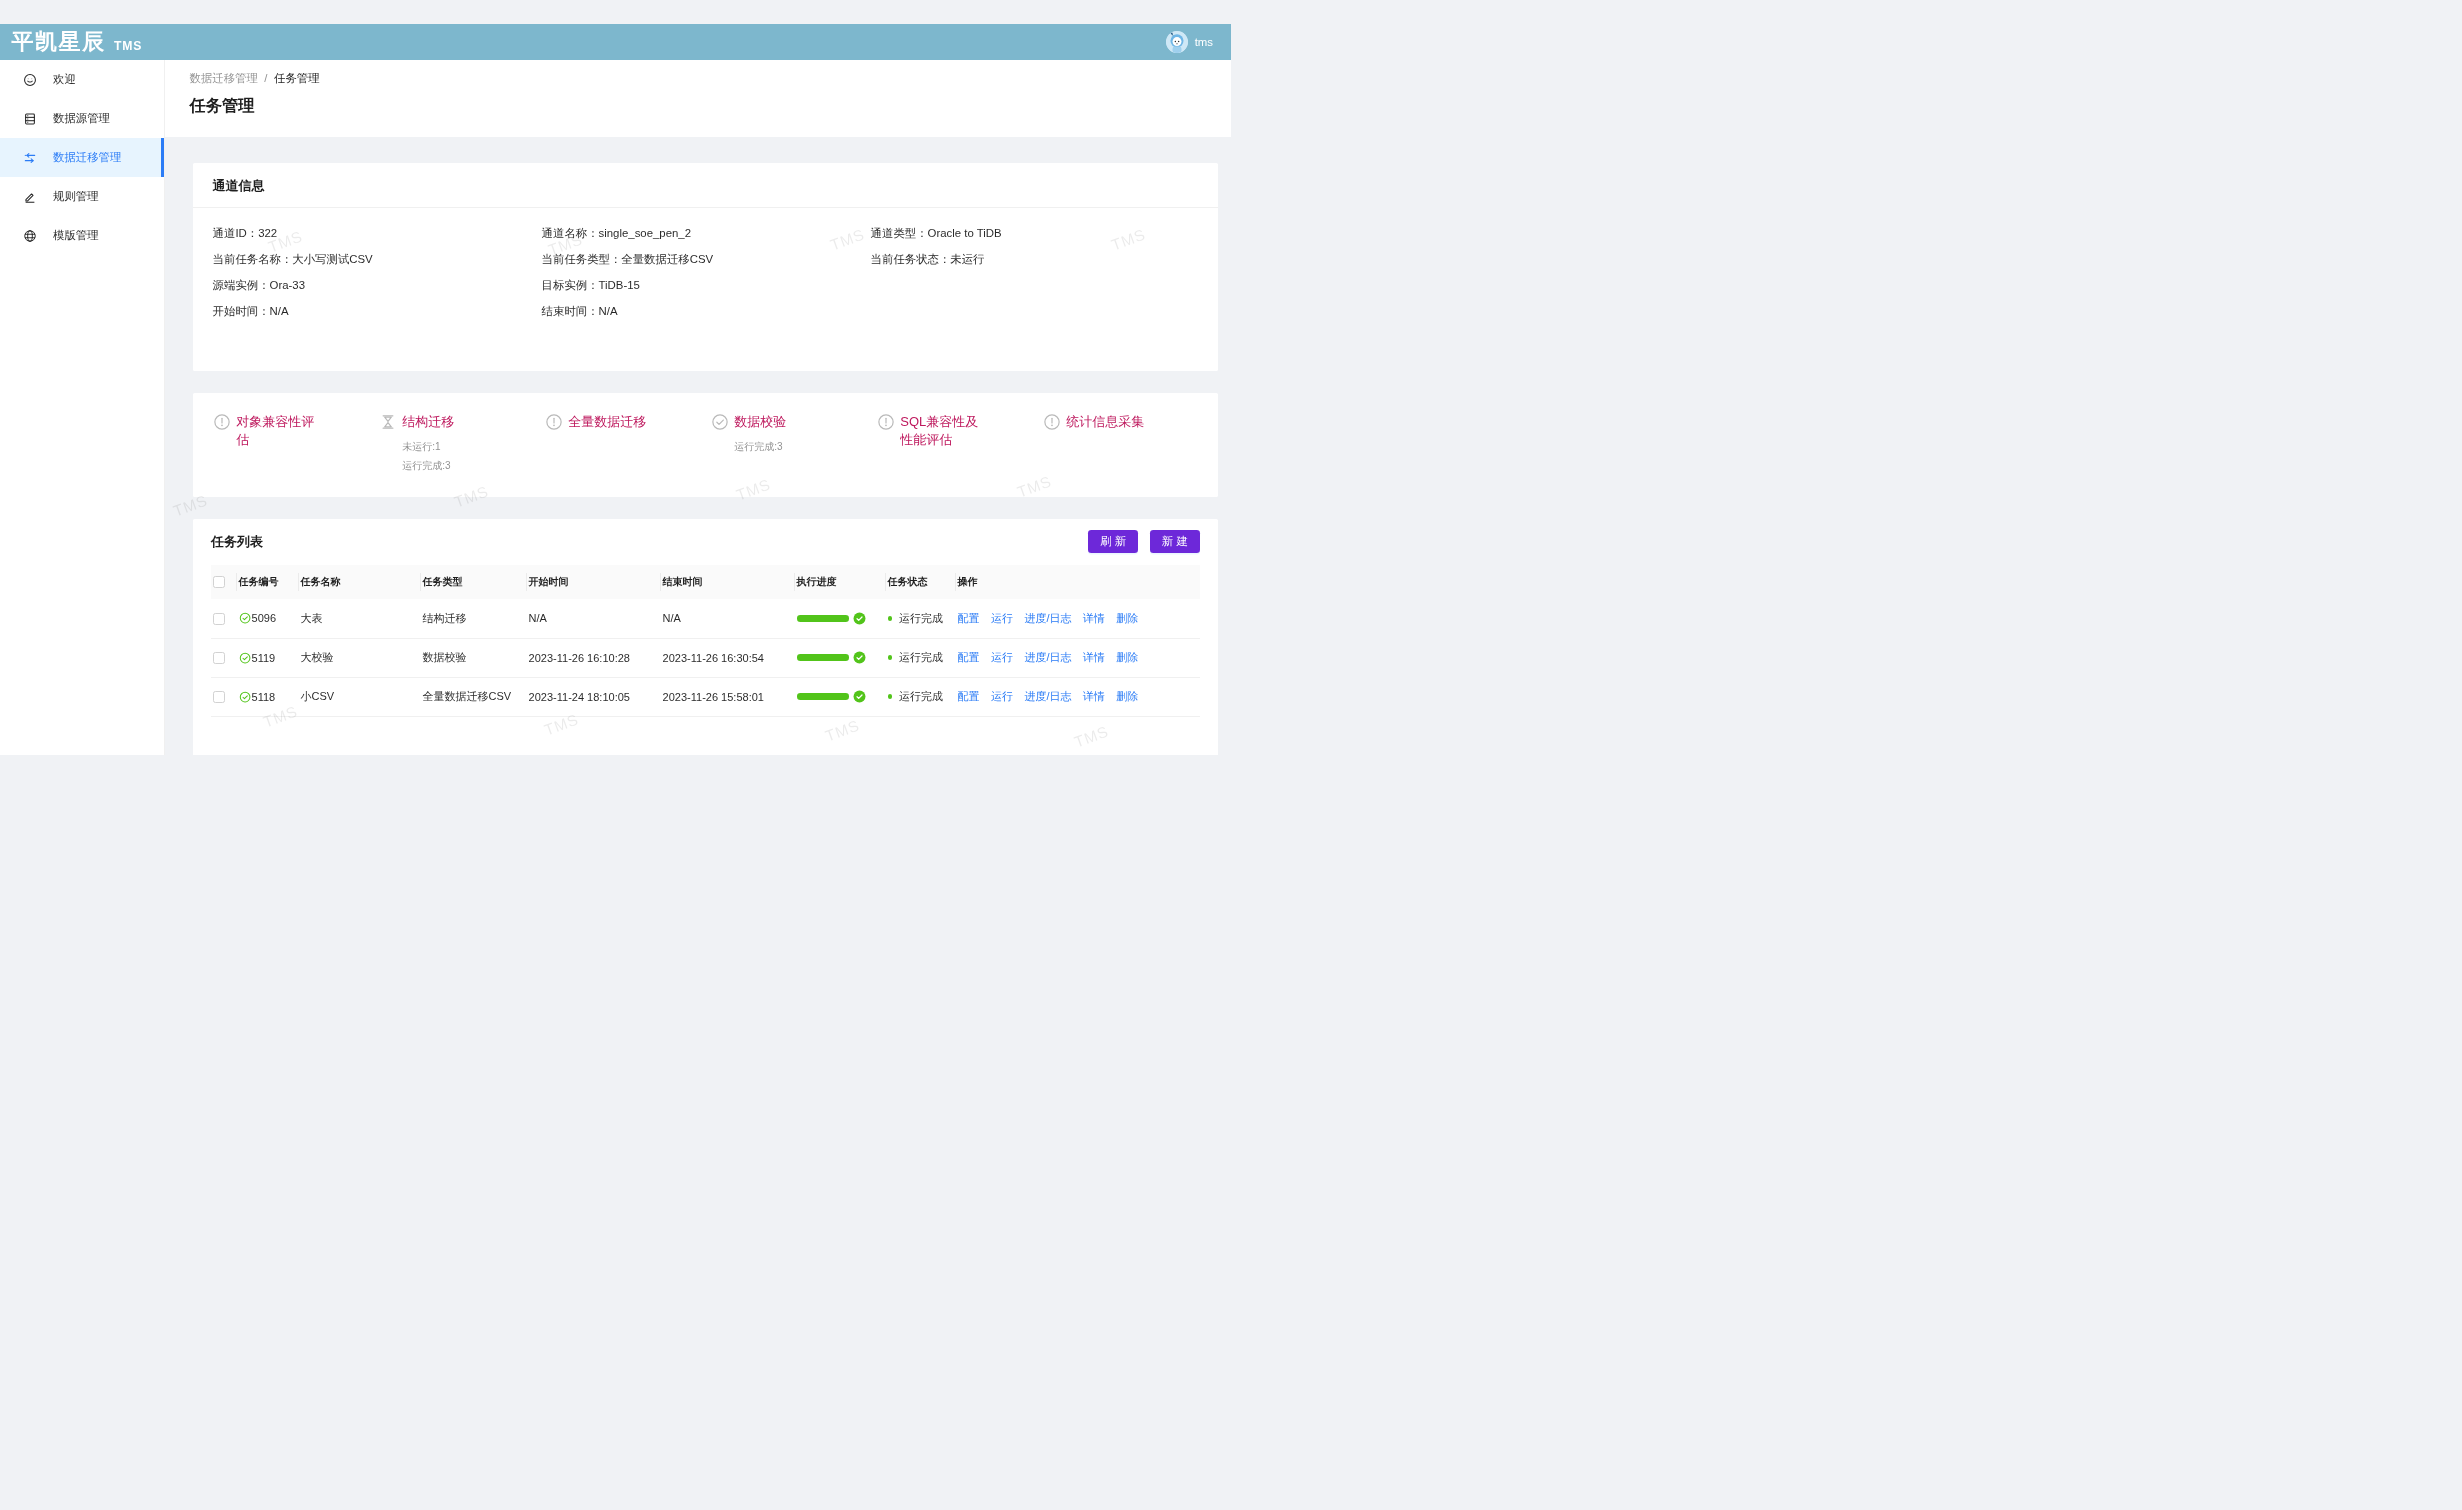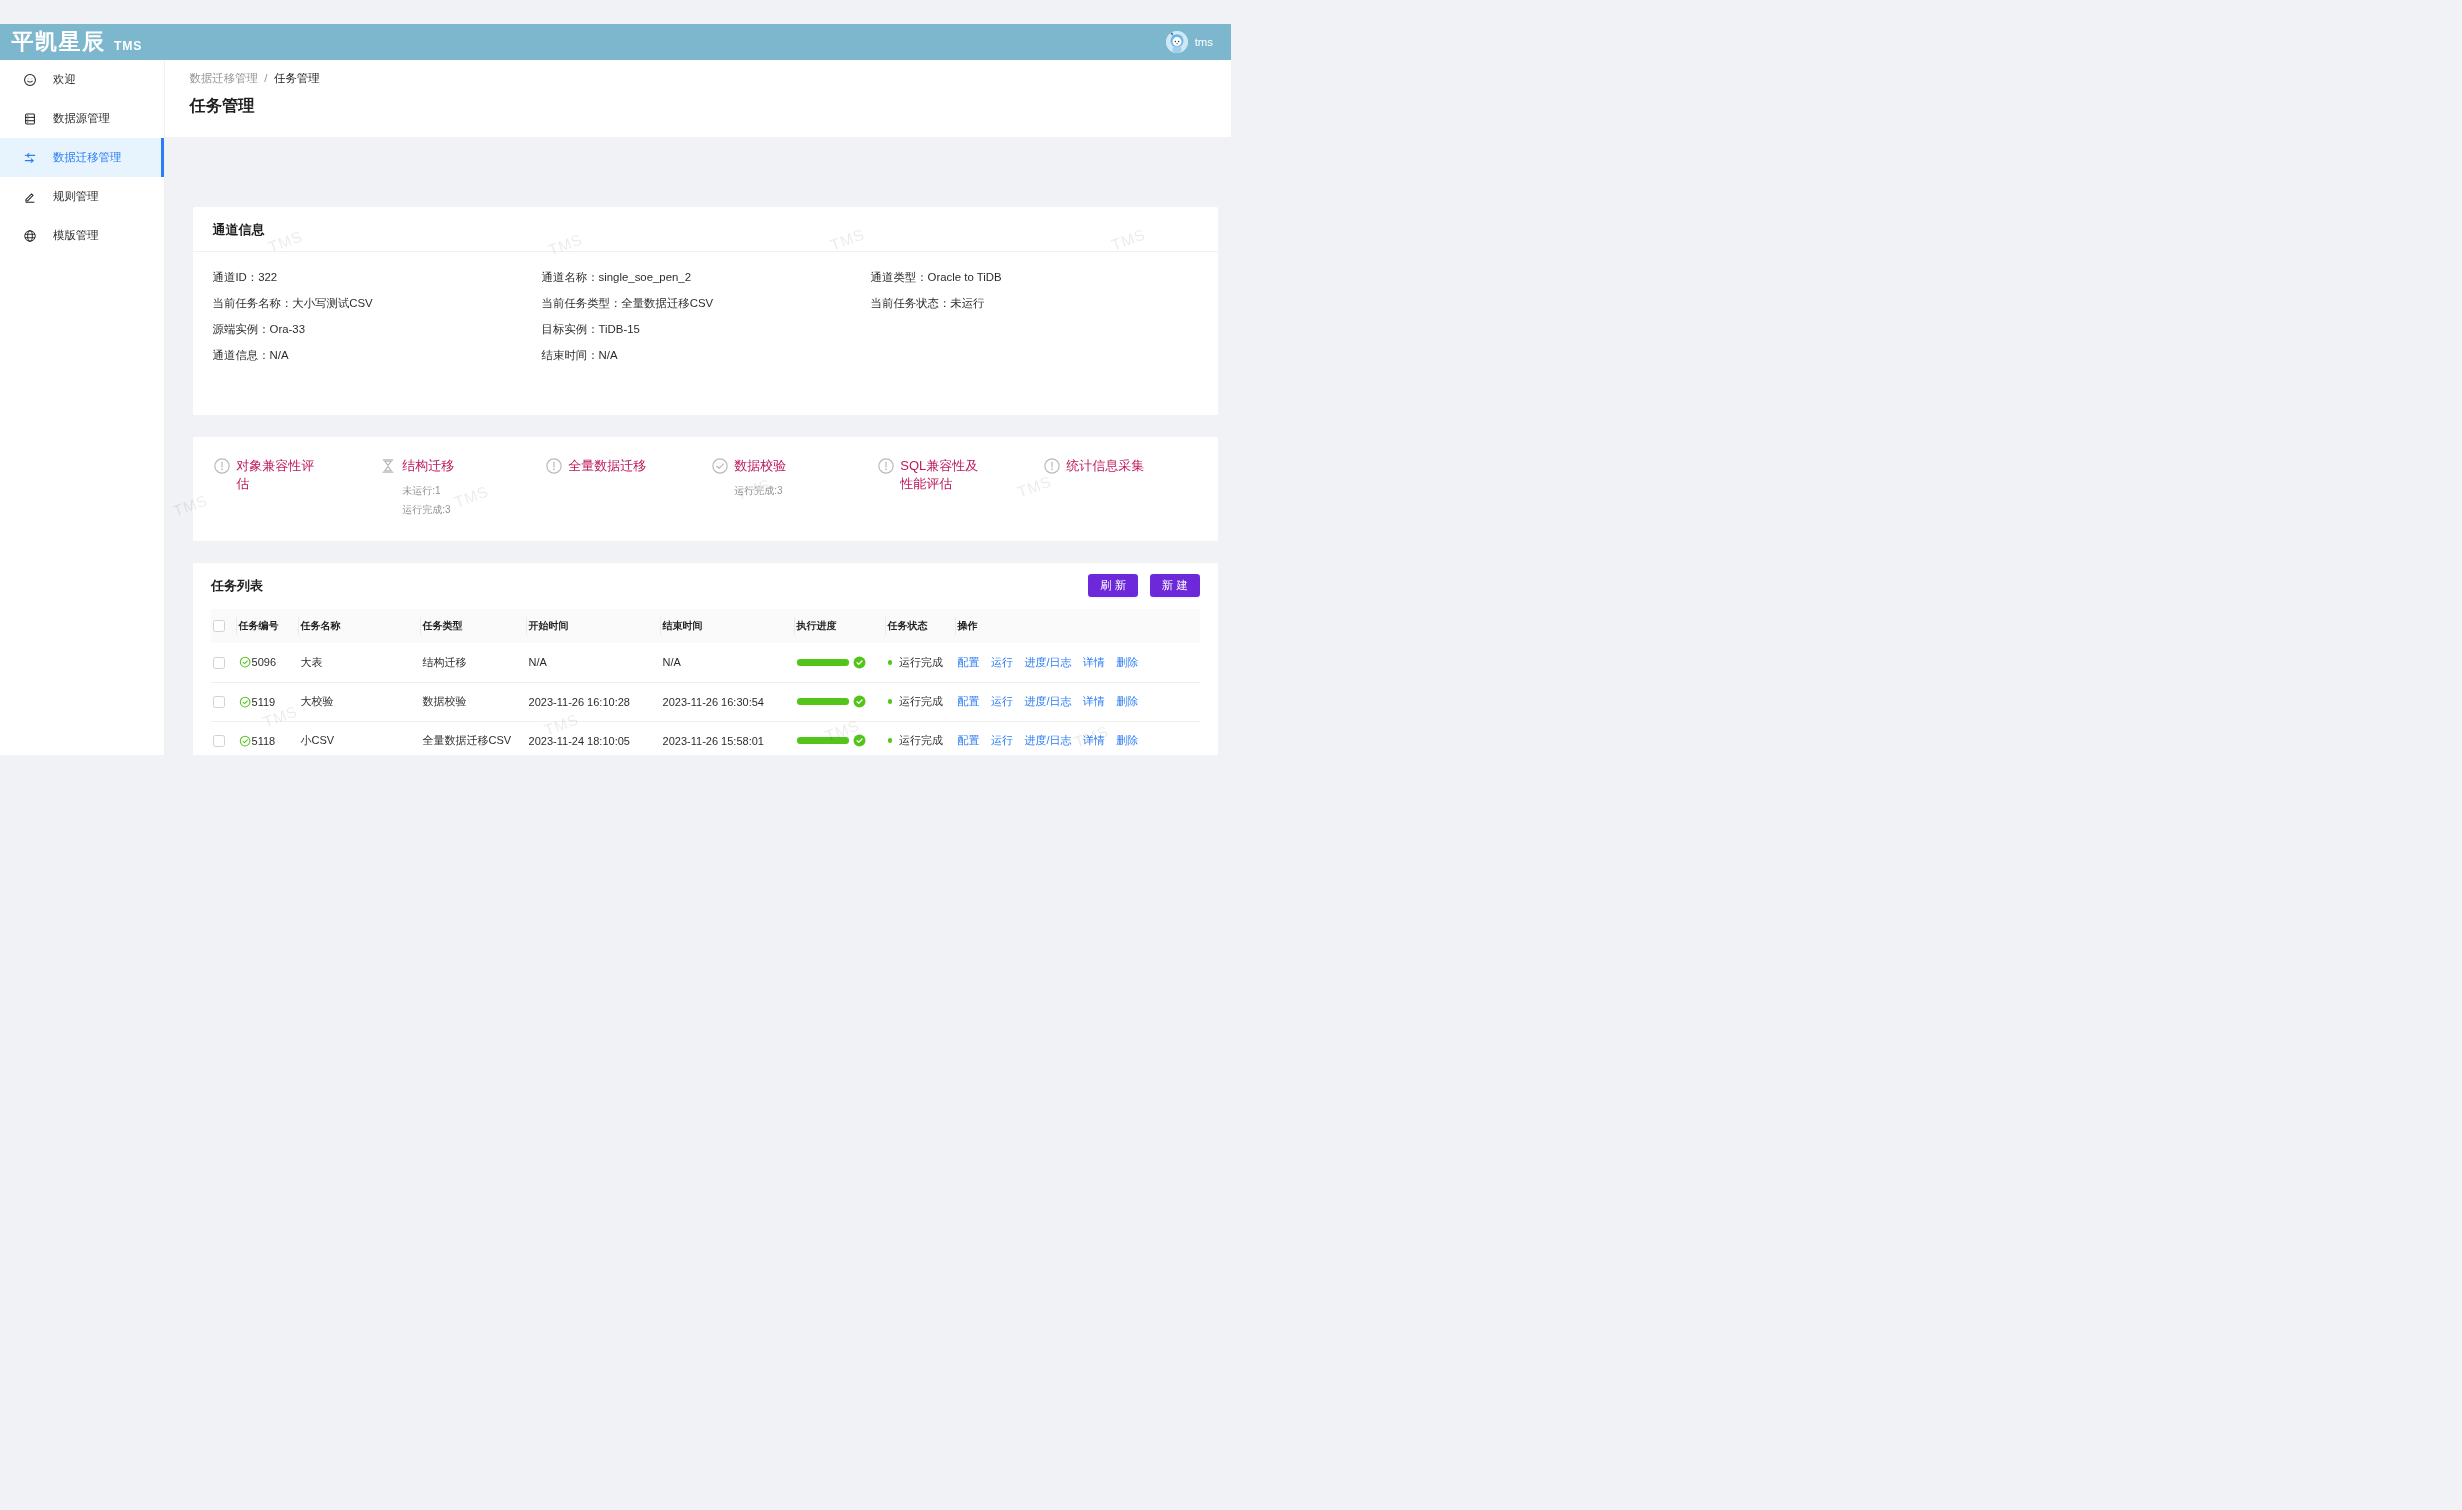--- a/index.html
+++ b/index.html
@@ -36,21 +36,21 @@
   .crumb-parent { color:rgba(0,0,0,.45); cursor:pointer; }
   .crumb-sep { color:rgba(0,0,0,.45); }
   .crumb-current { color:rgba(0,0,0,.88); }
   .page-title { margin-top:9.8px; font-size:16.3px; font-weight:700; color:rgba(0,0,0,.88); }
 
   .content { position:relative; flex:1; overflow:hidden; padding:26px 13px 0 28px; }
 
   
   .card { background:#fff; border-radius:1.6px; }
   .card + .card { margin-top:22px; }
-  .card-head { padding:14px 19.6px 12.2px; border-bottom:0.8px solid #f0f0f0;margin-top:44px; }
+  .card-head { padding:14px 19.6px 12.2px; border-bottom:0.8px solid #f0f0f0; }
   .card-title { font-size:13px; font-weight:700; color:rgba(0,0,0,.88); }
 
   
   .info-body { padding:18px 19.6px 52px; }
   .info-grid { display:grid; grid-template-columns:329px 329px 1fr; row-gap:11.4px; }
   .info-item { line-height:14.7px; font-size:11.4px; color:rgba(0,0,0,.85); }
   .col1 { grid-column:1; } .col2 { grid-column:2; }
 
   
   .steps-body { padding:19.6px 19.6px 21px; }
@@ -195,21 +195,21 @@
           <div class="info-body">
             <div class="info-grid">
               <div class="info-item"><span>通道ID：</span><span>322</span></div>
               <div class="info-item"><span>通道名称：</span><span>single_soe_pen_2</span></div>
               <div class="info-item"><span>通道类型：</span><span>Oracle to TiDB</span></div>
               <div class="info-item"><span>当前任务名称：</span><span>大小写测试CSV</span></div>
               <div class="info-item"><span>当前任务类型：</span><span>全量数据迁移CSV</span></div>
               <div class="info-item"><span>当前任务状态：</span><span>未运行</span></div>
               <div class="info-item col1"><span>源端实例：</span><span>Ora-33</span></div>
               <div class="info-item col2"><span>目标实例：</span><span>TiDB-15</span></div>
-              <div class="info-item col1"><span>通道信息：</span><span>N/A</span></div>
+              <div class="info-item col1"><span>开始时间：</span><span>N/A</span></div>
               <div class="info-item col2"><span>结束时间：</span><span>N/A</span></div>
             </div>
           </div>
         </div>
 
         <div class="card">
           <div class="steps-body">
             <div class="steps">
 
               <div class="step">

